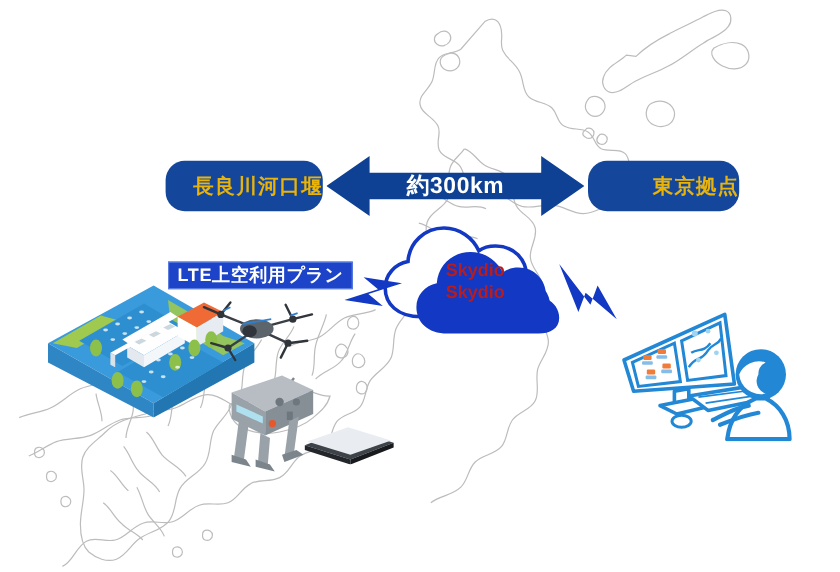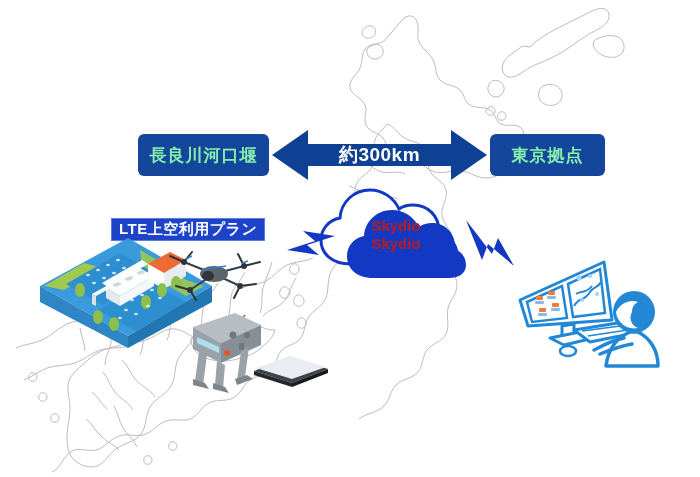--- a/index.html
+++ b/index.html
@@ -27,31 +27,31 @@
     fill: none;
     stroke: #bcbcbc;
     stroke-width: 1;
     vector-effect: non-scaling-stroke;
   }
 
   
   .pill {
     position: absolute;
     background: #14479B;
-    color: #86efac;
-    border-radius: 6px;
+    color: #eab308;
+    border-radius: 16px;
     display: flex;
     align-items: center;
-    justify-content: center;
+    justify-content: flex-end;
     font-weight: bold;
     letter-spacing: 1px;
     box-sizing: border-box;
   }
   #label-left  { left: 138px; top: 134px; width: 131px; height: 42px; font-size: 17px; }
-  #label-right { left: 490px; top: 134px; width: 115px; height: 42px; font-size: 17px; }
+  #label-right { left: 490px; top: 134px; width: 126px; height: 42px; font-size: 17px; }
 
   
   #arrow-wrap {
     position: absolute;
     left: 272px; top: 128px;
     width: 215px; height: 54px;
   }
   #arrow-wrap svg { display: block; }
   #arrow-label {
     position: absolute;
@@ -83,21 +83,21 @@
     color: #b91c1c;
     font-weight: bold;
     font-size: 15px;
     line-height: 18px;
     text-align: center;
   }
 
   
   #lte-badge {
     position: absolute;
-    left: 111px; top: 218px;
+    left: 140px; top: 218px;
     height: 23px;
     padding: 0 7px;
     background: #1C43C8;
     border: 1px solid #5b7de0;
     color: #ffffff;
     font-size: 15px;
     font-weight: bold;
     display: flex;
     align-items: center;
     letter-spacing: 0.5px;

